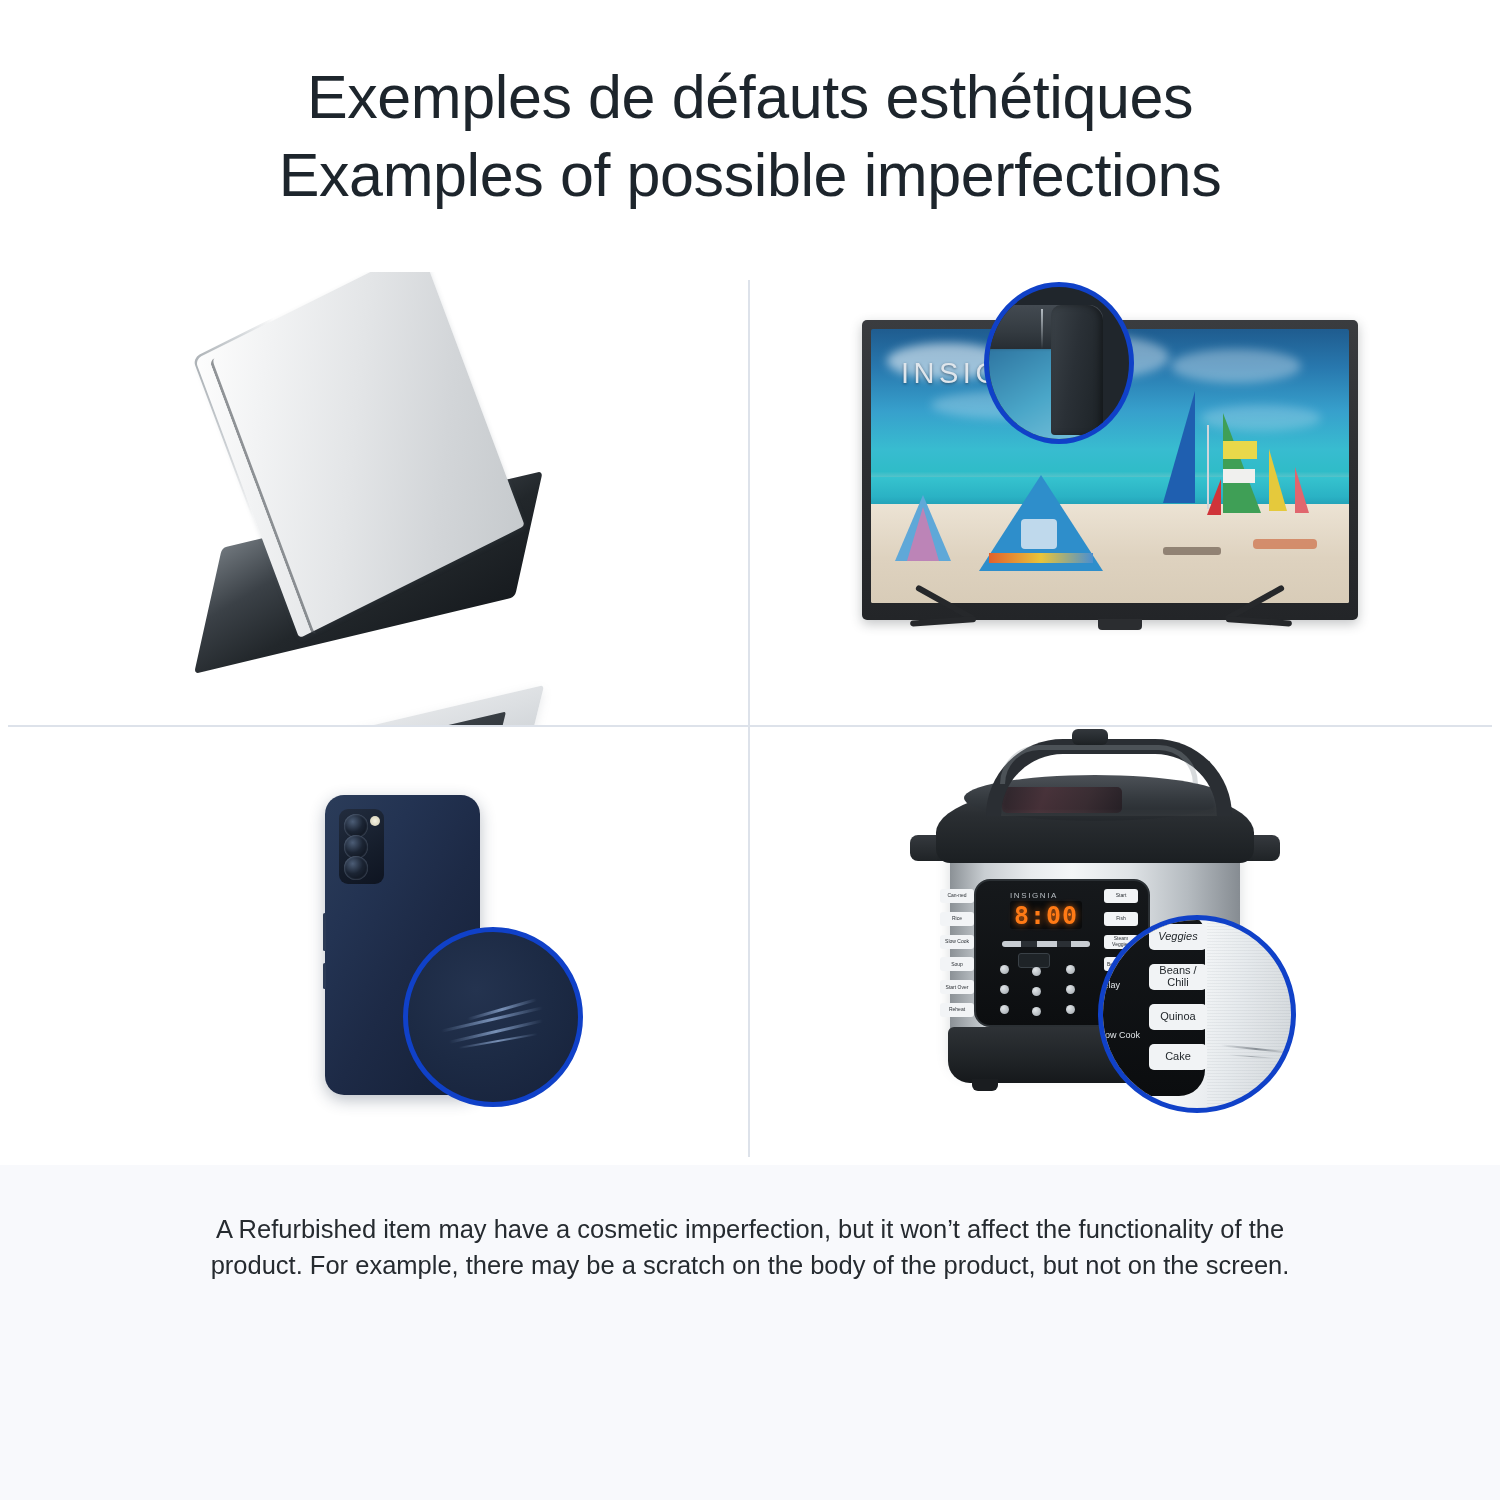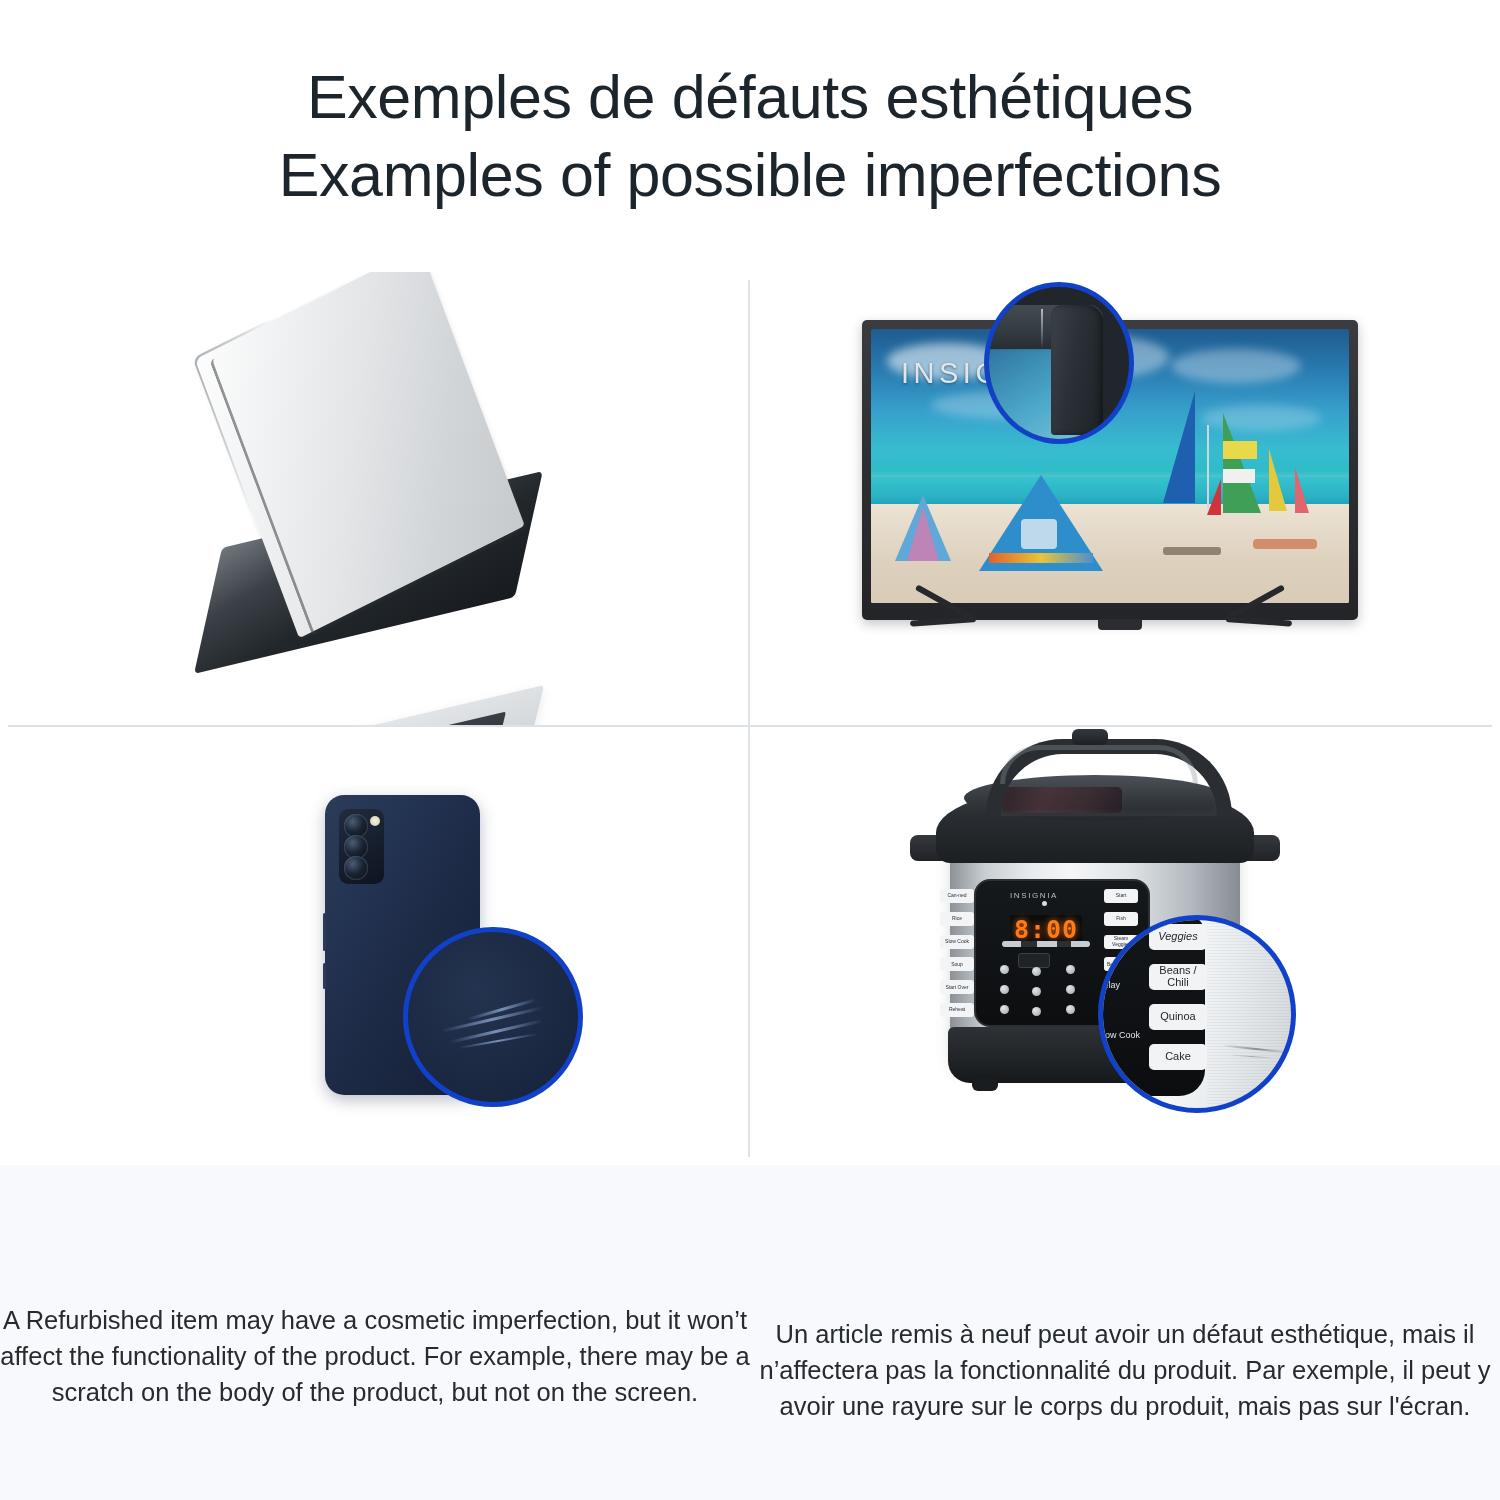--- a/index.html
+++ b/index.html
@@ -258,21 +258,21 @@
     position:absolute;left:224px;top:152px;width:172px;height:144px;
     background:linear-gradient(180deg,#16191c,#0c0e10);
     border-radius:16px;
     border:2px solid #2b3034;
   }
   .pc-brand{
     position:absolute;left:34px;top:10px;font-size:8px;letter-spacing:1.6px;
     color:#b9bfc4;
   }
   .pc-led{
-    position:absolute;left:34px;top:34px;width:72px;height:28px;
+    position:absolute;left:34px;top:20px;width:72px;height:28px;
     background:#0a0c0d;border-radius:3px;
     display:flex;align-items:center;justify-content:center;
     font-family:"DejaVu Sans Mono","Liberation Mono",monospace;
     font-size:25px;font-weight:700;color:#ff7a15;
     text-shadow:0 0 7px rgba(255,120,20,.85);
     letter-spacing:1px;
   }
   .pc-dot{
     position:absolute;left:66px;top:20px;width:5px;height:5px;border-radius:50%;
     background:#d8dde1;
@@ -340,21 +340,21 @@
   .pc-scratch2{
     position:absolute;left:126px;top:136px;width:46px;height:1px;
     background:linear-gradient(90deg,rgba(120,128,136,0),rgba(100,108,116,.5),rgba(120,128,136,0));
     transform:rotate(4deg);
   }
 
   
   .footer{
     position:absolute;top:1165px;left:0;width:1500px;height:335px;
     background:#f8f9fc;
-    display:flex;align-items:center;justify-content:flex-start;
+    display:flex;flex-direction:column;align-items:center;justify-content:flex-start;
     padding-top:46px;box-sizing:border-box;
   }
   .foot-p{
     width:1130px;text-align:center;
     font-size:25.5px;line-height:36px;color:#262b30;
     margin:0;
   }
   .foot-p.second{margin-top:28px;}
 </style>
 </head>
@@ -515,16 +515,15 @@
           <div class="mag-pc-btn b4">Cake</div>
           <div class="pc-scratch"></div>
           <div class="pc-scratch2"></div>
         </div>
       </div>
     </div>
   </div>
 
   <div class="footer">
     <p class="foot-p">A Refurbished item may have a cosmetic imperfection, but it won’t affect the functionality of the product. For example, there may be a scratch on the body of the product, but not on the screen.</p>
-    <p class="foot-p second">Un article remis à neuf peut avoir un défaut esthétique, mais il n’affectera pas la fonctionnalité du produit. Par exemple, il peut y avoir une rayure sur le corps du produit, mais pas sur l'écran.</p>
   </div>
 
 </div>
 
 </body></html>

